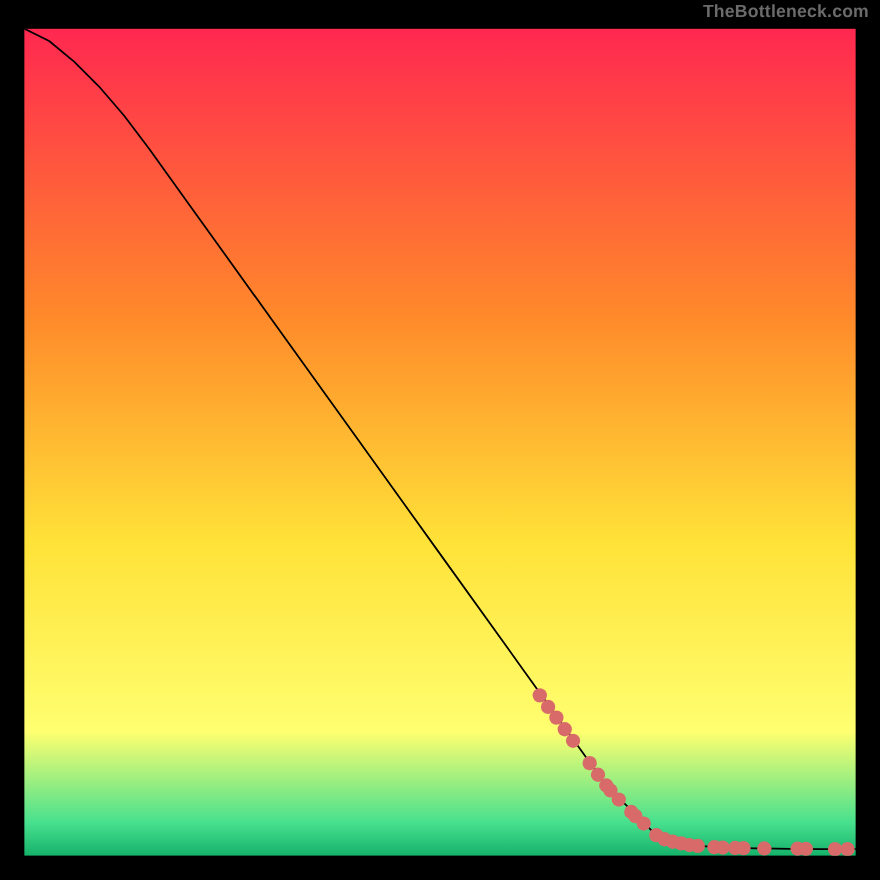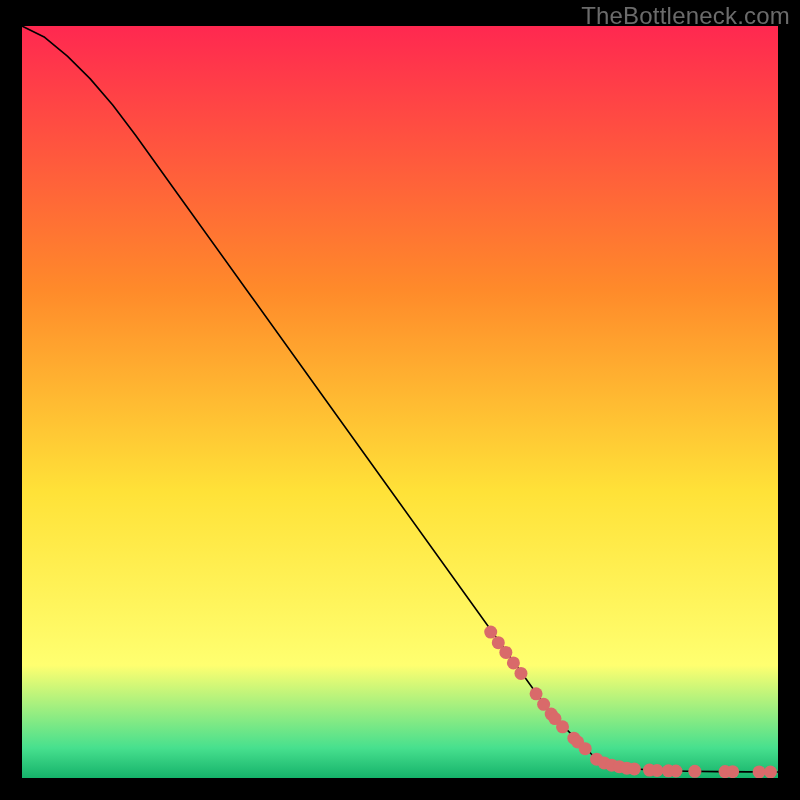--- a/index.html
+++ b/index.html
@@ -15,22 +15,22 @@
     position: relative;
     width: 800px;
     height: 800px;
     background: #000000;
   }
   .watermark {
     position: absolute;
     top: 2px;
     right: 10px;
     color: #6b6b6b;
-    font-size: 24px;
-    font-weight: 400;
+    font-size: 16px;
+    font-weight: 700;
     letter-spacing: 0.2px;
     z-index: 5;
   }
   .plot {
     position: absolute;
     left: 22px;
     top: 26px;
     width: 756px;
     height: 752px;
   }

